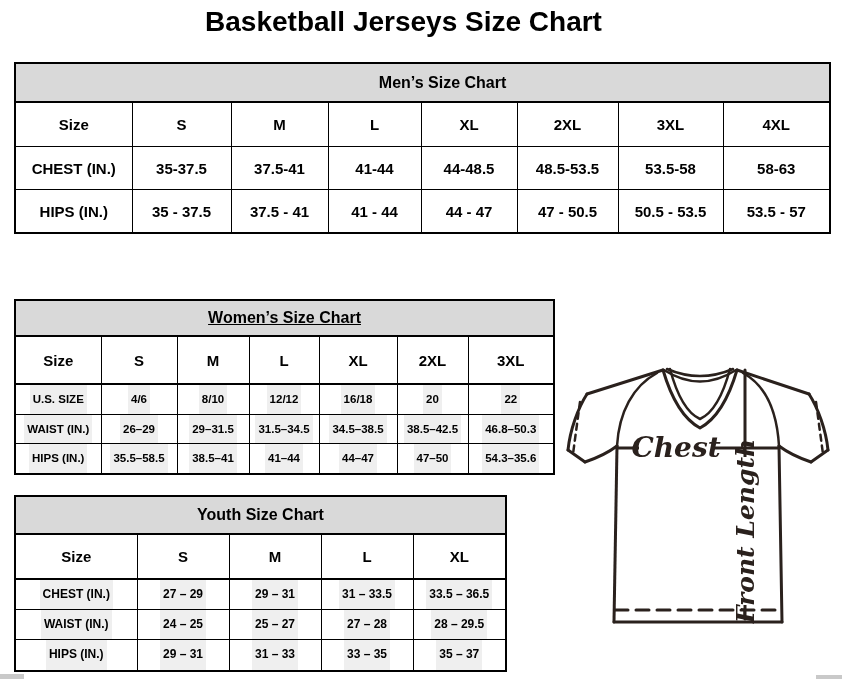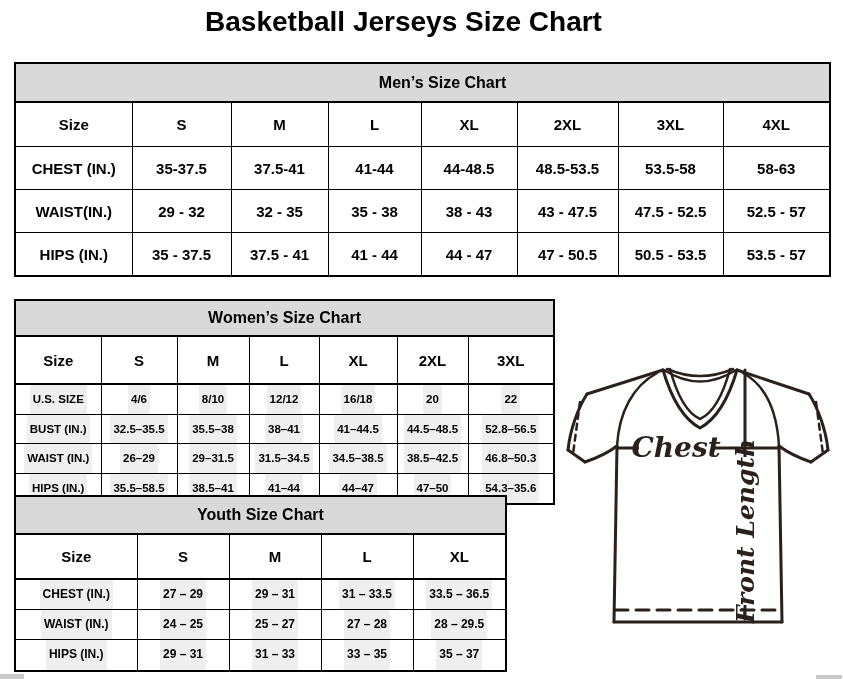--- a/index.html
+++ b/index.html
@@ -22,21 +22,21 @@
   .tbl tr.band th{
     background:#d9d9d9;font-size:16px;border-bottom:2px solid #000;
   }
   
   .mens{left:14px;top:62px;width:815px;font-size:15px;}
   .mens tr.band th{height:37px;padding-left:40px;}
   .mens tr.cols th{height:43px;font-size:15px;}
   .mens tr.r td{height:42px;}
   
   .womens{left:14px;top:299px;width:539px;}
-  .womens tr.band th{height:34px;}
+  .womens tr.band th{height:34px;text-decoration:underline;}
   .womens tr.cols th{height:46px;font-size:15px;border-bottom:2px solid #000;}
   .womens tr.r td{height:21px;font-size:11.5px;}
   
   .youth{left:14px;top:495px;width:491px;}
   .youth tr.band th{height:36px;margin-top:24px;}
   .youth tr.cols th{height:43px;font-size:15px;border-bottom:2px solid #000;}
   .youth tr.r td{height:21px;font-size:12px;}
   
   .hl{background:#efefef;padding:8px 3px;display:inline-block;line-height:1.1;}
   
@@ -84,30 +84,20 @@
     <td>CHEST (IN.)</td>
     <td>35-37.5</td>
     <td>37.5-41</td>
     <td>41-44</td>
     <td>44-48.5</td>
     <td>48.5-53.5</td>
     <td>53.5-58</td>
     <td>58-63</td>
   </tr>
   <tr class="r">
-    <td>WAIST(IN.)</td>
-    <td>29 - 32</td>
-    <td>32 - 35</td>
-    <td>35 - 38</td>
-    <td>38 - 43</td>
-    <td>43 - 47.5</td>
-    <td>47.5 - 52.5</td>
-    <td>52.5 - 57</td>
-  </tr>
-  <tr class="r">
     <td>HIPS (IN.)</td>
     <td>35 - 37.5</td>
     <td>37.5 - 41</td>
     <td>41 - 44</td>
     <td>44 - 47</td>
     <td>47 - 50.5</td>
     <td>50.5 - 53.5</td>
     <td>53.5 - 57</td>
   </tr>
 </tbody>
@@ -139,29 +129,20 @@
   <tr class="r">
     <td><span class="hl">U.S. SIZE</span></td>
     <td><span class="hl">4/6</span></td>
     <td><span class="hl">8/10</span></td>
     <td><span class="hl">12/12</span></td>
     <td><span class="hl">16/18</span></td>
     <td><span class="hl">20</span></td>
     <td><span class="hl">22</span></td>
   </tr>
   <tr class="r">
-    <td><span class="hl">BUST (IN.)</span></td>
-    <td><span class="hl">32.5–35.5</span></td>
-    <td><span class="hl">35.5–38</span></td>
-    <td><span class="hl">38–41</span></td>
-    <td><span class="hl">41–44.5</span></td>
-    <td><span class="hl">44.5–48.5</span></td>
-    <td><span class="hl">52.8–56.5</span></td>
-  </tr>
-  <tr class="r">
     <td><span class="hl">WAIST (IN.)</span></td>
     <td><span class="hl">26–29</span></td>
     <td><span class="hl">29–31.5</span></td>
     <td><span class="hl">31.5–34.5</span></td>
     <td><span class="hl">34.5–38.5</span></td>
     <td><span class="hl">38.5–42.5</span></td>
     <td><span class="hl">46.8–50.3</span></td>
   </tr>
   <tr class="r">
     <td><span class="hl">HIPS (IN.)</span></td>

